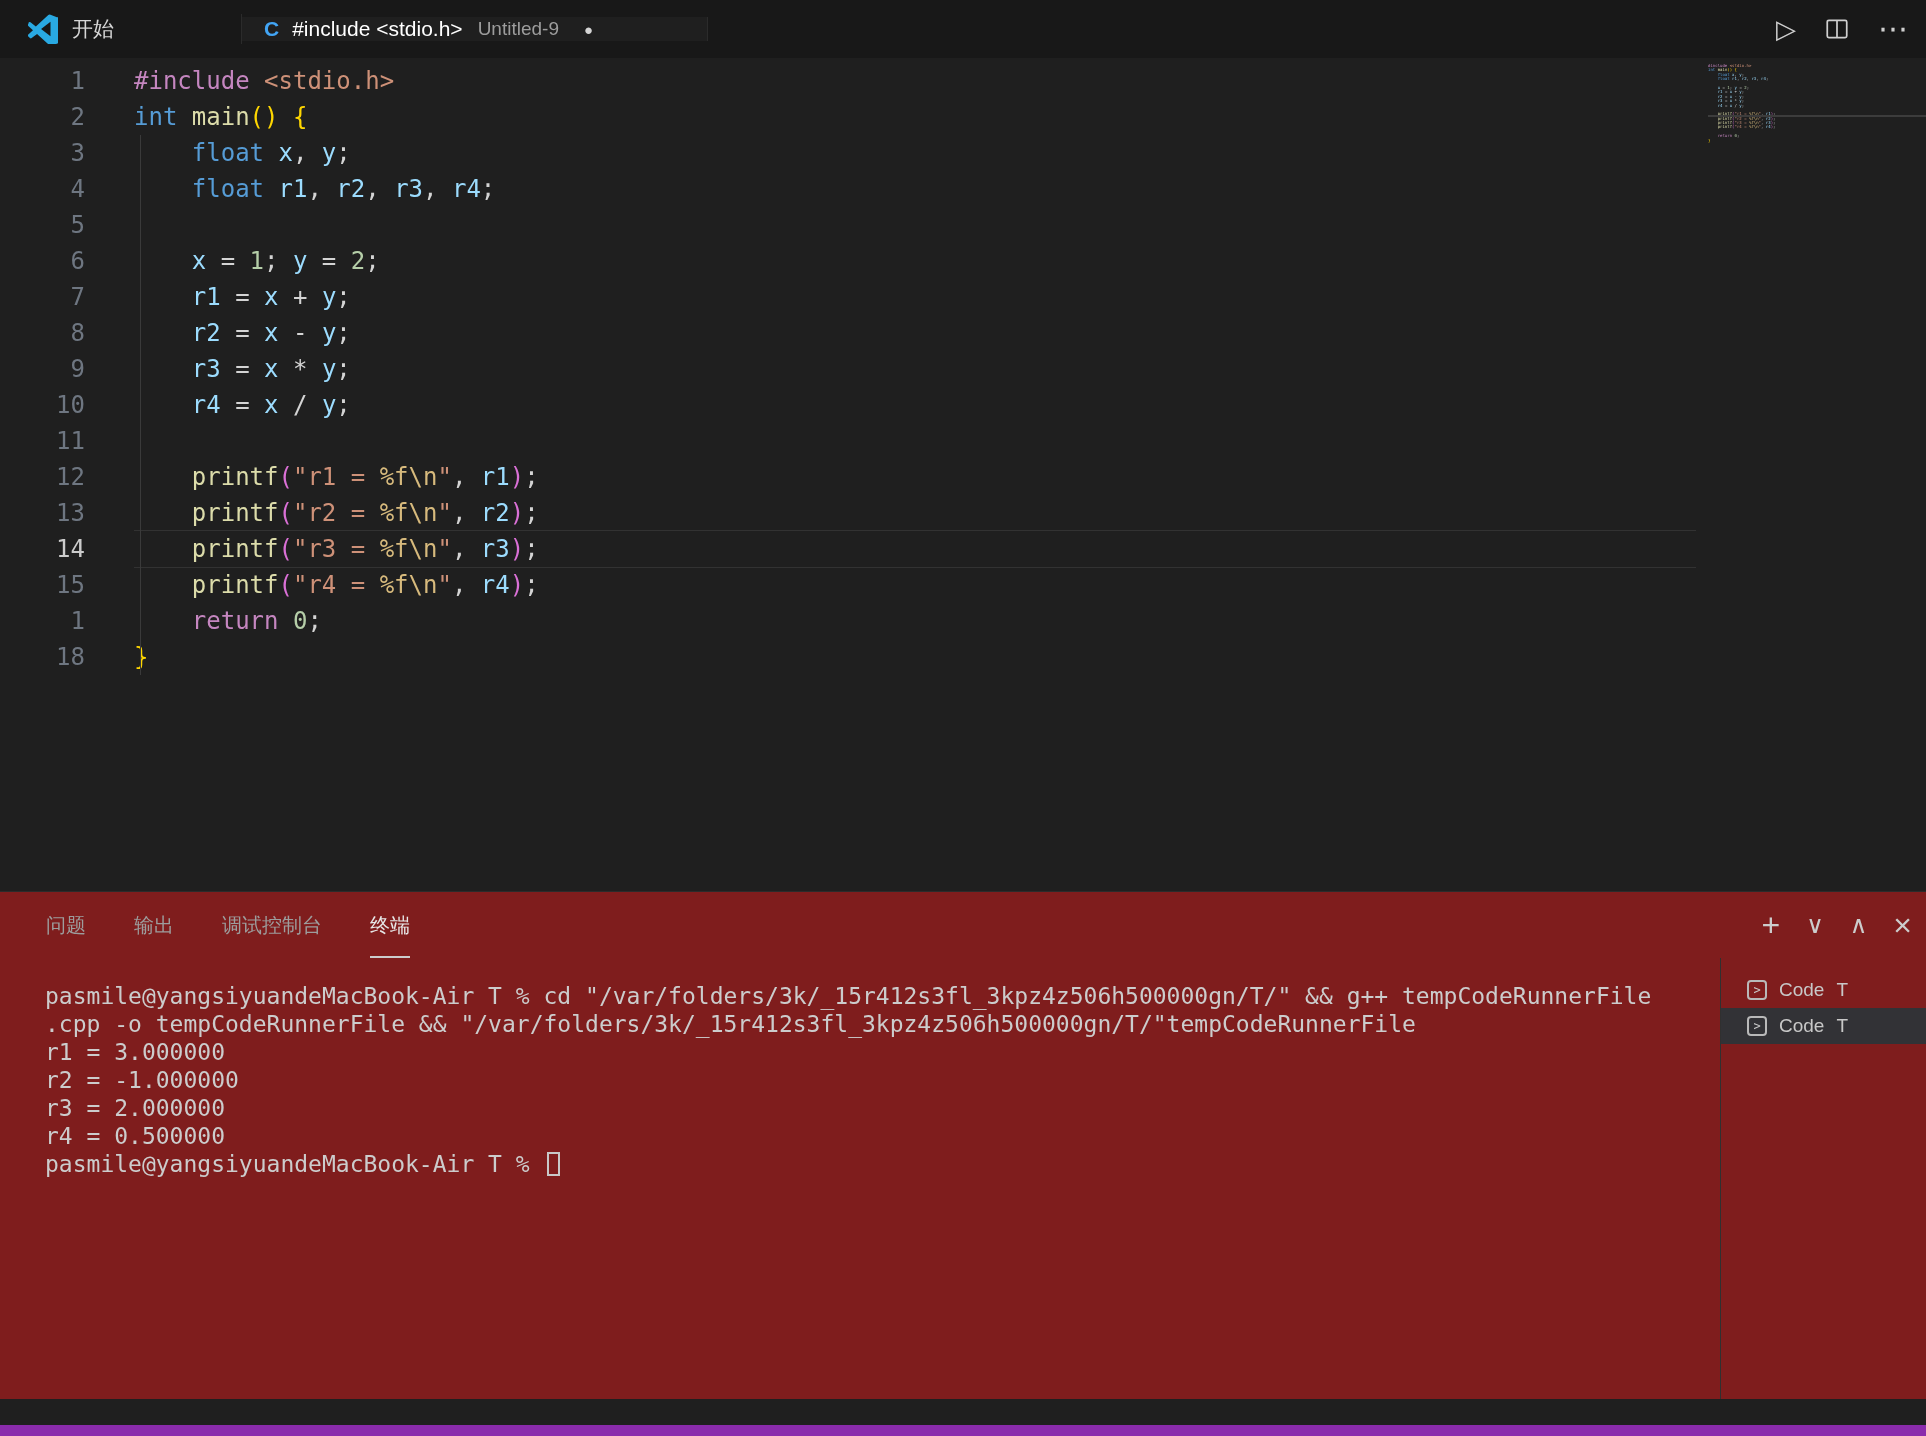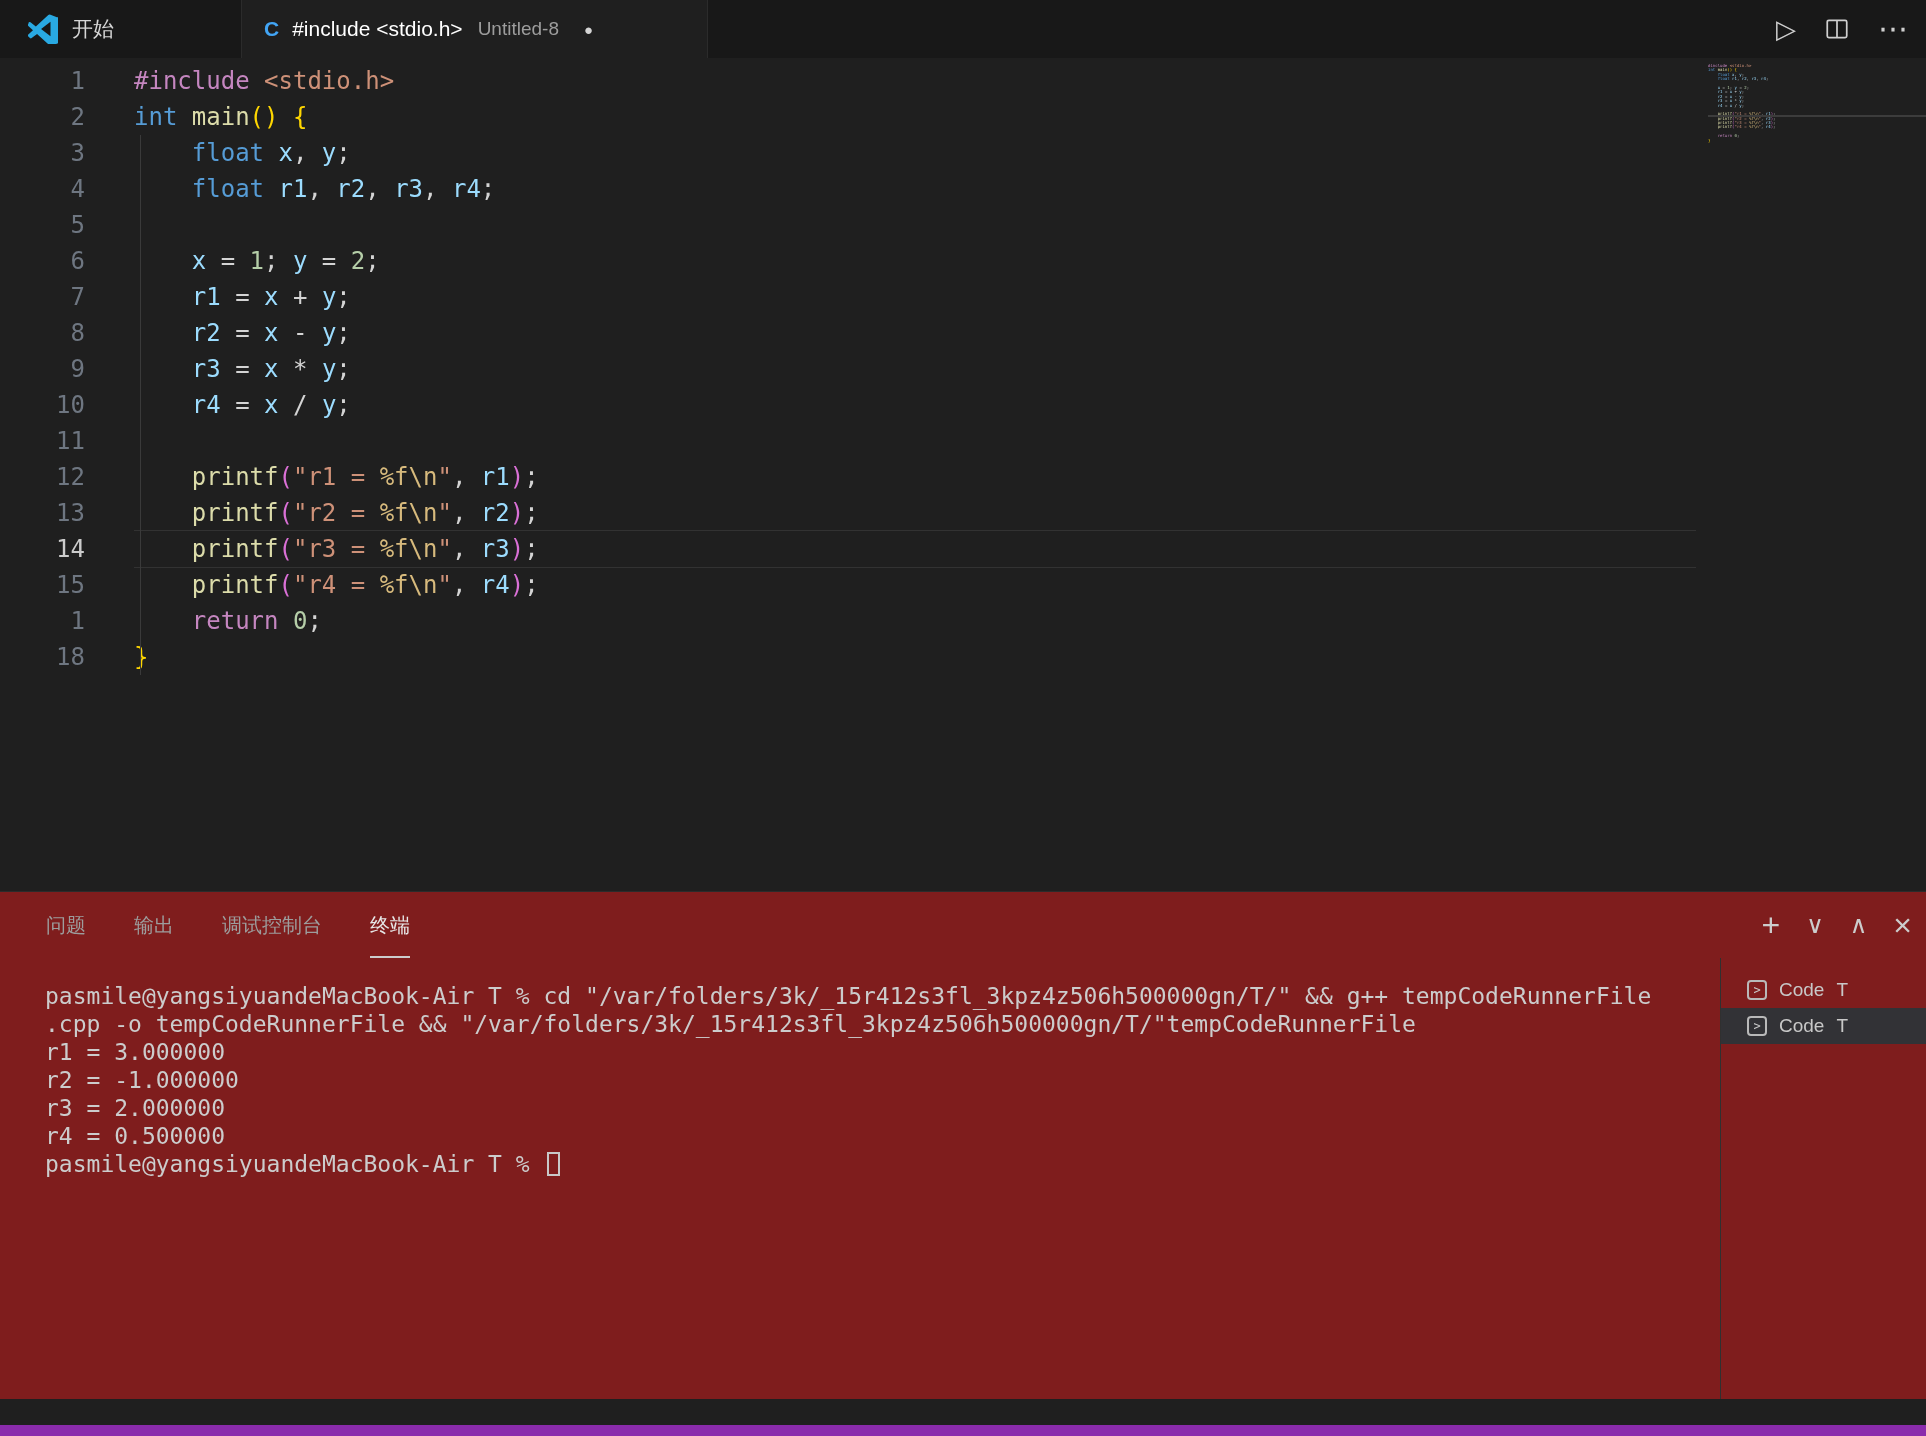--- a/index.html
+++ b/index.html
@@ -1,20 +1,20 @@
 <!DOCTYPE html>
 <html style="--tk-kw: #C586C0; --tk-type: #569CD6; --tk-fn: #DCDCAA; --tk-var: #9CDCFE; --tk-num: #B5CEA8; --tk-str: #CE9178; --tk-esc: #D7BA7D; --tk-pl: #D4D4D4; --tk-br1: #FFD700; --tk-br2: #DA70D6; --statusbar-color: #8A2BAC;"><head>
 <meta charset="utf-8">
 <style>
   html,body{margin:0;padding:0;background:#161616;}
   .app{position:relative;width:1926px;height:1436px;background:#1f1f1f;overflow:hidden;
        font-family:"Liberation Sans",sans-serif;color:#ccc;}
 
   
-  .tabbar{position:absolute;top:0;left:0;right:0;height:58px;background:#181818;display:flex;}
+  .tabbar{position:absolute;top:0;left:0;right:0;height:58px;background:#181818;display:flex;align-items:center;}
   .tab{display:flex;align-items:center;box-sizing:border-box;cursor:pointer;}
   .welcome-tab{width:242px;padding-left:28px;gap:14px;border-right:1px solid #2b2b2b;
                color:#d6d6d6;font-size:21px;}
   .vscode-logo{width:30px;height:30px;flex:0 0 30px;}
   .file-tab{width:466px;background:#1f1f1f;border-right:1px solid #2b2b2b;padding:0 22px;gap:13px;}
   .c-icon{color:#42A5F5;font-weight:bold;font-size:21px;}
   .tab-title{color:#ffffff;font-size:21px;white-space:nowrap;}
   .tab-secondary{color:#9d9d9d;font-size:19px;margin-left:2px;white-space:nowrap;}
   .tab-dot{color:#d4d4d4;font-size:15px;margin-left:12px;}
   .tab-actions{margin-left:auto;display:flex;align-items:center;gap:28px;padding-right:18px;color:#cfcfcf;}
@@ -81,21 +81,21 @@
   <div class="tabbar">
     <div class="tab welcome-tab">
       <svg class="vscode-logo" viewBox="0 0 100 100">
         <path fill="#29A9E2" d="M96.5 10.7 75 2.3a6.5 6.5 0 0 0-7.4 1.3L26.2 41.4 8.2 27.7a4.3 4.3 0 0 0-5.6.2L1 33.3a4.3 4.3 0 0 0 0 6.4L16.6 54 1 68.3a4.3 4.3 0 0 0 0 6.4l5.6 5.4a4.3 4.3 0 0 0 5.6.2l18-13.7 41.4 37.8a6.5 6.5 0 0 0 7.4 1.3l21.5-8.4a6.5 6.5 0 0 0 3.5-5.9V16.6a6.5 6.5 0 0 0-3.5-5.9ZM75 74.3 43.6 50 75 25.7Z"></path>
       </svg>
       <span class="tab-label">开始</span>
     </div>
     <div class="tab file-tab">
       <span class="c-icon">C</span>
       <span class="tab-title">#include &lt;stdio.h&gt;</span>
-      <span class="tab-secondary">Untitled-8</span>
+      <span class="tab-secondary">Untitled-9</span>
       <span class="tab-dot">●</span>
     </div>
     <div class="tab-actions">
       <span class="icon-btn">▷</span>
       <span class="icon-btn">
         <svg width="26" height="26" viewBox="0 0 24 24">
           <rect x="3" y="4" width="18" height="16" rx="1.5" fill="none" stroke="#cfcfcf" stroke-width="1.6"></rect>
           <line x1="12" y1="4" x2="12" y2="20" stroke="#cfcfcf" stroke-width="1.6"></line>
         </svg>
       </span>

